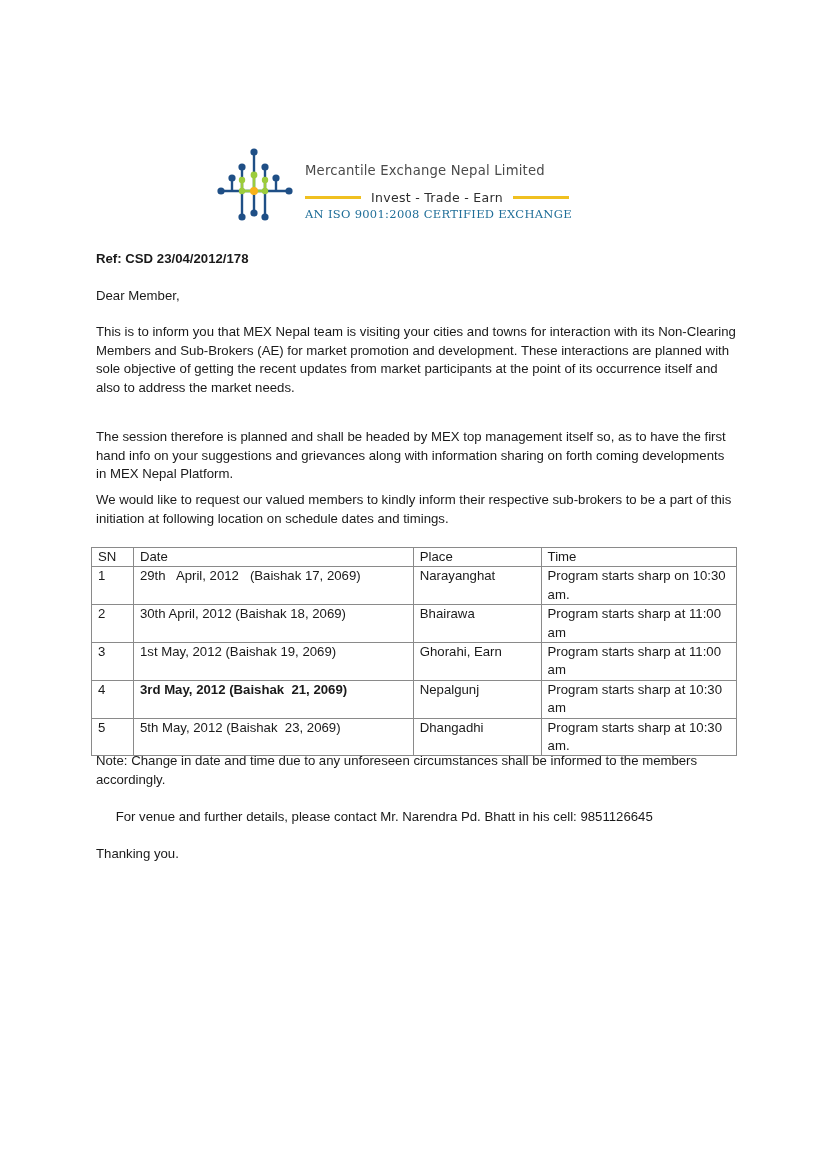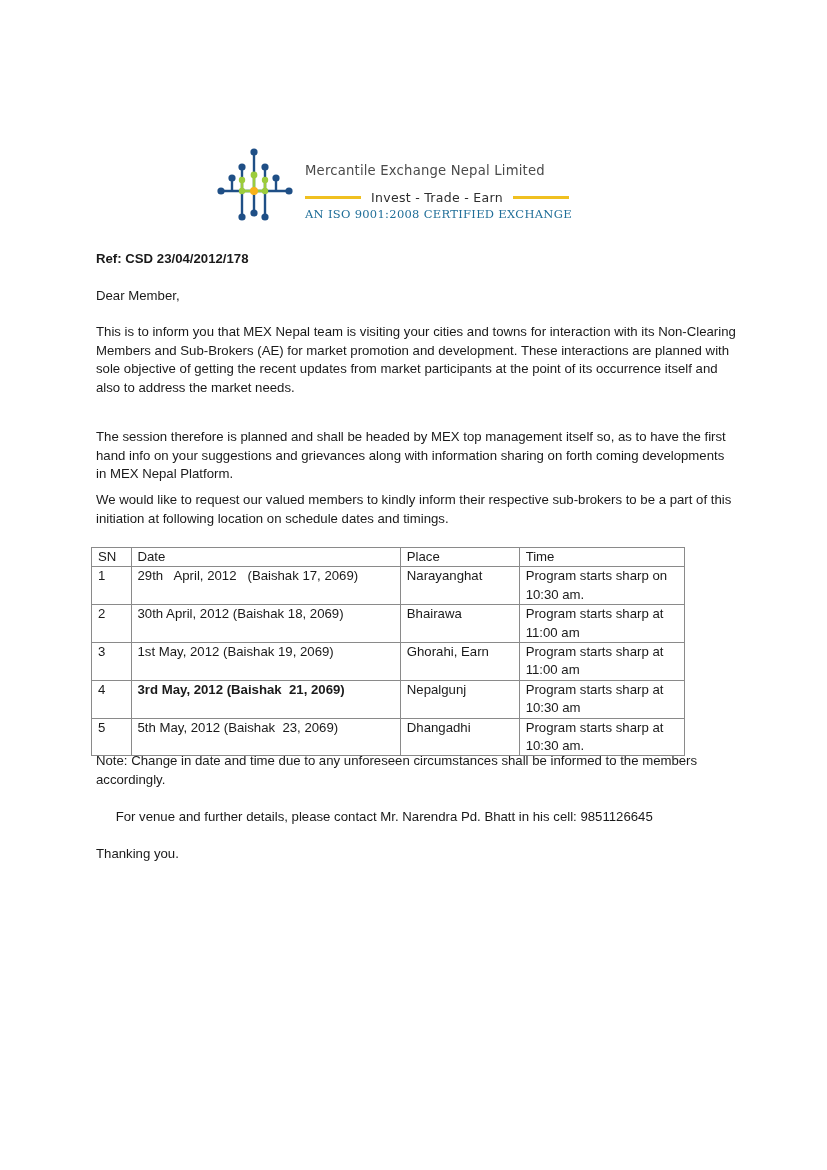--- a/index.html
+++ b/index.html
@@ -16,21 +16,21 @@
   .logo-bar.l { width: 56px; margin-right: 10px; }
   .logo-bar.r { width: 56px; margin-left: 10px; }
   .logo-tagline { font-family: "DejaVu Sans", sans-serif; font-size: 12.5px; color: #2e2e2e;
                   white-space: nowrap; letter-spacing: 0.3px; }
   .logo-iso { font-family: "DejaVu Serif", serif; font-size: 11.5px; color: #1f6e98;
               white-space: nowrap; letter-spacing: 0.3px; font-variant: small-caps; margin-top: 1px; }
 
   .txt { position: absolute; left: 96px; width: 650px; font-size: 13.2px; line-height: 18.6px; }
   .para { margin: 0; }
 
-  table.schedule { position: absolute; left: 91px; top: 547px; width: 594px;
+  table.schedule { position: absolute; left: 91px; top: 547px; width: 646px;
                    border-collapse: collapse; font-size: 13.2px; }
   table.schedule td, table.schedule th {
     border: 1px solid #8a8a8a; vertical-align: top; text-align: left;
     font-weight: normal; padding: 0 6px; line-height: 18.4px;
   }
   table.schedule th { height: 18px; }
   table.schedule td { height: 36px; }
   col.c-sn { width: 42px; } col.c-date { width: 280px; } col.c-place { width: 128px; } col.c-time { width: 196px; }
 </style>
 </head>

